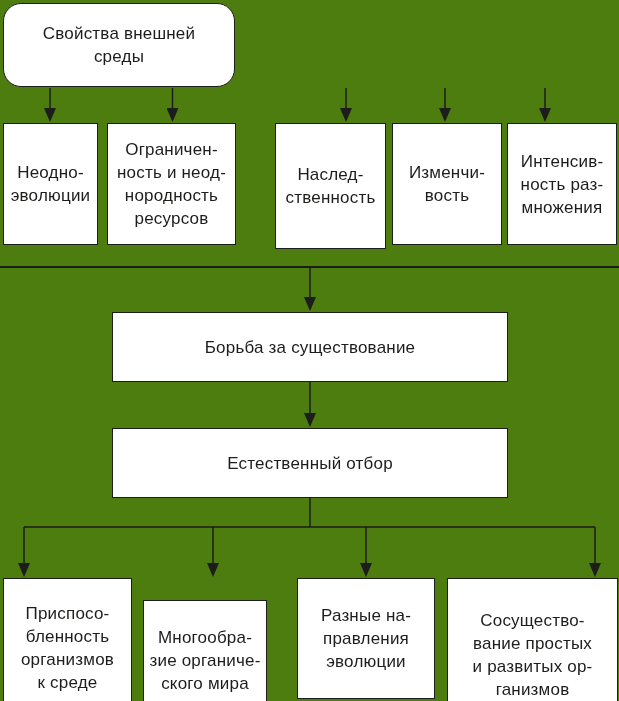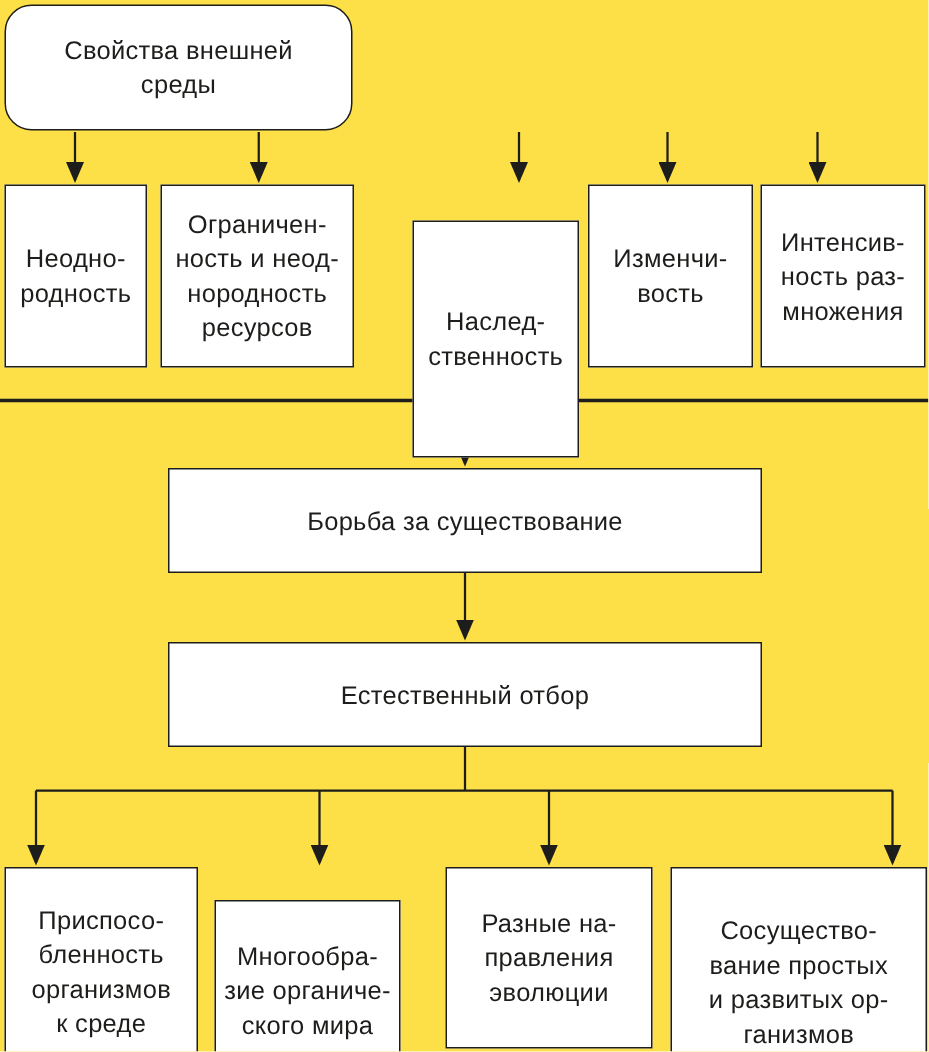--- a/index.html
+++ b/index.html
@@ -1,20 +1,20 @@
 <!DOCTYPE html>
 <html><head>
 <meta charset="utf-8">
 <title>Diagram</title>
 <style>
   html,body{margin:0;padding:0;background:#ffffff;}
   .canvas{
     position:relative;
     width:619px;height:701px;
-    background:#fde047;
+    background:#4d7c0f;
     font-family:"Liberation Sans", sans-serif;
     color:#1d1d1b;
     overflow:hidden;
   }
   .connectors{
     position:absolute;left:0;top:0;width:619px;height:701px;
     pointer-events:none;
   }
   .node{
     position:absolute;
@@ -32,21 +32,21 @@
     letter-spacing:0.2px;
     color:#1d1d1b;
     padding:0 2px;
   }
   .rounded{border-radius:18px;}
   
   .n-env         {left:3px;   top:3px;   width:232px; height:84px;}
   .n-org         {left:319px; top:3px;   width:253px; height:84px;}
   .n-heterogeneity{left:3px;  top:123px; width:95px;  height:122px;}
   .n-limited     {left:107px; top:123px; width:129px; height:122px;}
-  .n-heredity    {left:275px; top:123px; width:111px; height:158px;margin-top:24px;}
+  .n-heredity    {left:275px; top:123px; width:111px; height:126px;}
   .n-variability {left:392px; top:123px; width:110px; height:122px;}
   .n-intensity   {left:507px; top:123px; width:110px; height:122px;}
   .n-struggle    {left:112px; top:312px; width:396px; height:70px;}
   .n-selection   {left:112px; top:428px; width:396px; height:70px;}
   .n-adaptation  {left:3px;   top:578px; width:129px; height:139px;}
   .n-diversity   {left:143px; top:600px; width:124px; height:121px;}
   .n-directions  {left:297px; top:578px; width:138px; height:121px;}
   .n-coexistence {left:447px; top:578px; width:171px; height:154px;}
 </style>
 </head>
@@ -85,21 +85,21 @@
   </svg>
 
   <div class="node rounded n-env">
     <span class="node-text">Свойства внешней
 среды</span>
   </div>
 
 
   <div class="node n-heterogeneity">
     <span class="node-text">Неодно-
-родность</span>
+эволюции</span>
   </div>
 
   <div class="node n-limited">
     <span class="node-text">Ограничен-
 ность и неод-
 нородность
 ресурсов</span>
   </div>
 
   <div class="node n-heredity">

